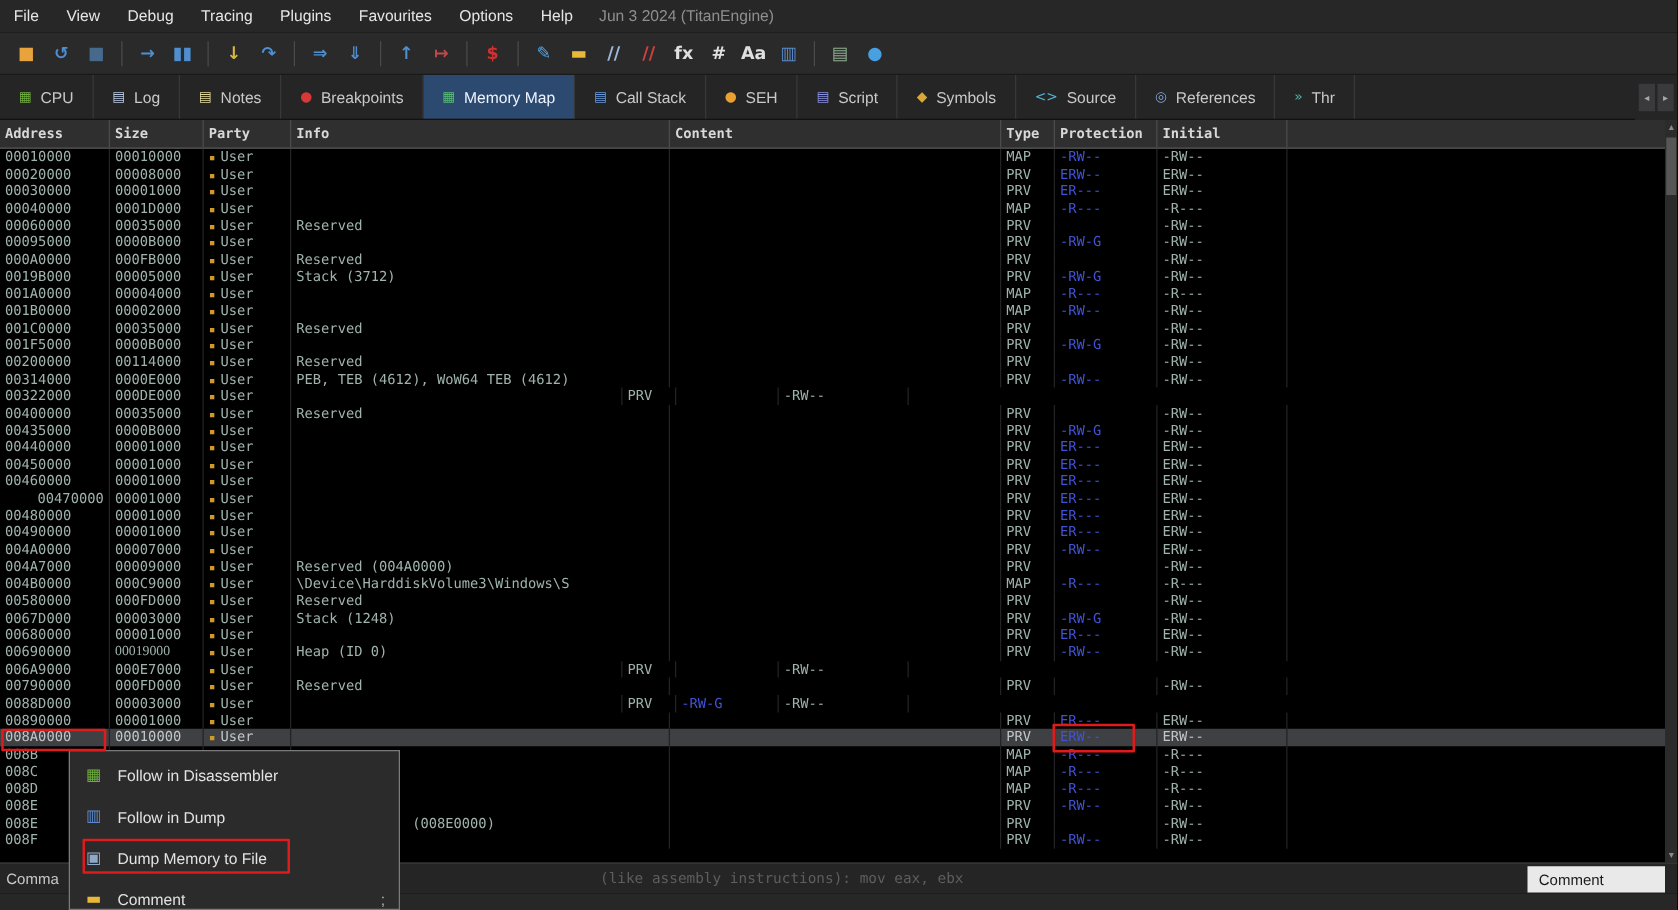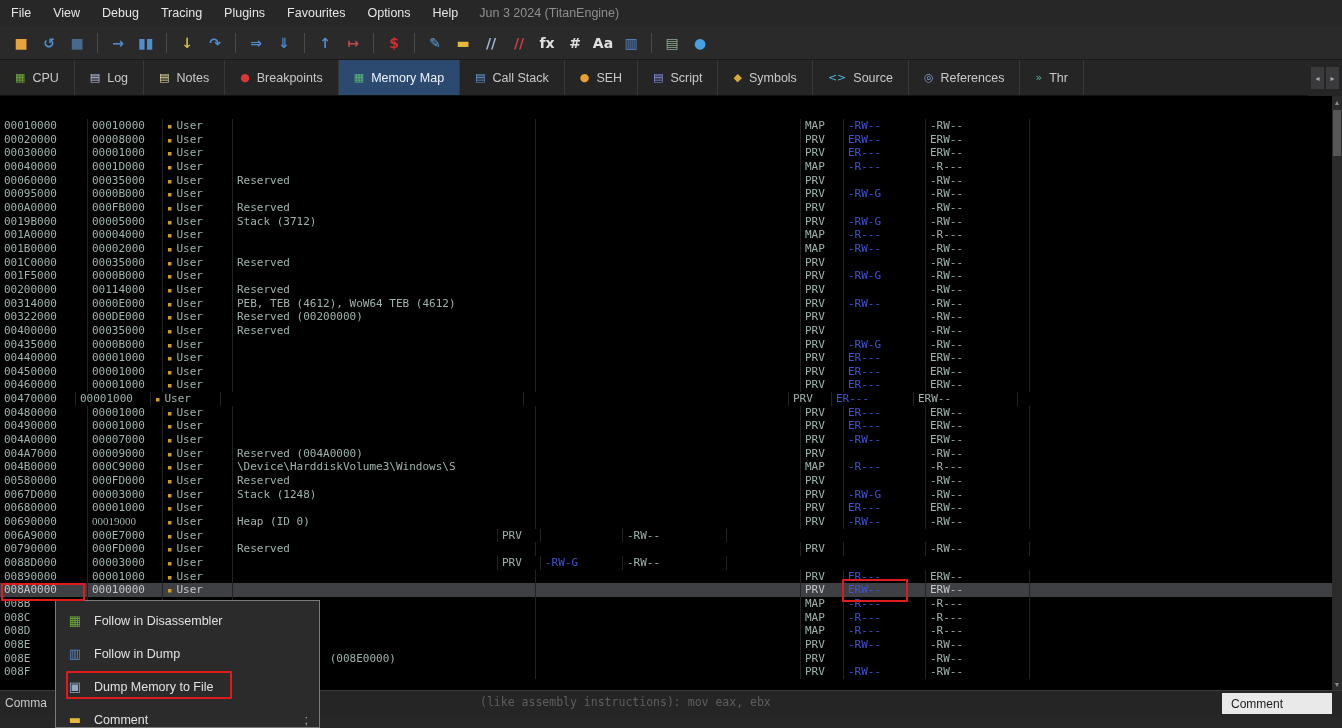--- a/index.html
+++ b/index.html
@@ -164,20 +164,31 @@
       <span class="tabicon" style="color: rgb(80, 184, 168);">»</span>
       <span class="tablabel">Thr</span>
     </div>
   </div>
 <div class="tabscroll">
   <span class="tsb">◂</span>
   <span class="tsb">▸</span>
 </div>
 
 <div class="grid">
+  <div class="grid-header" id="grid-header">
+      <div class="hc" style="width: 88px;">Address</div>
+      <div class="hc" style="width: 75px;">Size</div>
+      <div class="hc" style="width: 70px;">Party</div>
+      <div class="hc" style="width: 303px;">Info</div>
+      <div class="hc" style="width: 265px;">Content</div>
+      <div class="hc" style="width: 43px;">Type</div>
+      <div class="hc" style="width: 82px;">Protection</div>
+      <div class="hc" style="width: 104px;">Initial</div>
+      <div class="hc fill"></div>
+    </div>
   <div class="grid-body" id="grid-body">
       <div class="row">
         <div class="cell" style="width: 88px;">00010000</div>
         <div class="cell" style="width: 75px;">00010000</div>
         <div class="cell" style="width: 70px;"><span class="picon">▪</span><span>User</span></div>
         <div class="cell" style="width: 303px;"></div>
         <div class="cell" style="width: 265px;"></div>
         <div class="cell" style="width: 43px;">MAP</div>
         <div class="cell prot" style="width: 82px;">-RW--</div>
         <div class="cell" style="width: 104px;">-RW--</div>
@@ -309,21 +320,20 @@
         <div class="cell" style="width: 303px;">PEB, TEB (4612), WoW64 TEB (4612)</div>
         <div class="cell" style="width: 265px;"></div>
         <div class="cell" style="width: 43px;">PRV</div>
         <div class="cell prot" style="width: 82px;">-RW--</div>
         <div class="cell" style="width: 104px;">-RW--</div>
       </div>
       <div class="row">
         <div class="cell" style="width: 88px;">00322000</div>
         <div class="cell" style="width: 75px;">000DE000</div>
         <div class="cell" style="width: 70px;"><span class="picon">▪</span><span>User</span></div>
-        <div class="cell" style="width: 303px;">Reserved (00200000)</div>
         <div class="cell" style="width: 265px;"></div>
         <div class="cell" style="width: 43px;">PRV</div>
         <div class="cell prot" style="width: 82px;"></div>
         <div class="cell" style="width: 104px;">-RW--</div>
       </div>
       <div class="row">
         <div class="cell" style="width: 88px;">00400000</div>
         <div class="cell" style="width: 75px;">00035000</div>
         <div class="cell" style="width: 70px;"><span class="picon">▪</span><span>User</span></div>
         <div class="cell" style="width: 303px;">Reserved</div>
@@ -366,21 +376,21 @@
         <div class="cell" style="width: 88px;">00460000</div>
         <div class="cell" style="width: 75px;">00001000</div>
         <div class="cell" style="width: 70px;"><span class="picon">▪</span><span>User</span></div>
         <div class="cell" style="width: 303px;"></div>
         <div class="cell" style="width: 265px;"></div>
         <div class="cell" style="width: 43px;">PRV</div>
         <div class="cell prot" style="width: 82px;">ER---</div>
         <div class="cell" style="width: 104px;">ERW--</div>
       </div>
       <div class="row">
-        <div class="cell" style="width: 76px;">00470000</div>
+        <div class="cell" style="width: 88px; text-align: right;">00470000</div>
         <div class="cell" style="width: 75px;">00001000</div>
         <div class="cell" style="width: 70px;"><span class="picon">▪</span><span>User</span></div>
         <div class="cell" style="width: 303px;"></div>
         <div class="cell" style="width: 265px;"></div>
         <div class="cell" style="width: 43px;">PRV</div>
         <div class="cell prot" style="width: 82px;">ER---</div>
         <div class="cell" style="width: 104px;">ERW--</div>
       </div>
       <div class="row">
         <div class="cell" style="width: 88px;">00480000</div>

